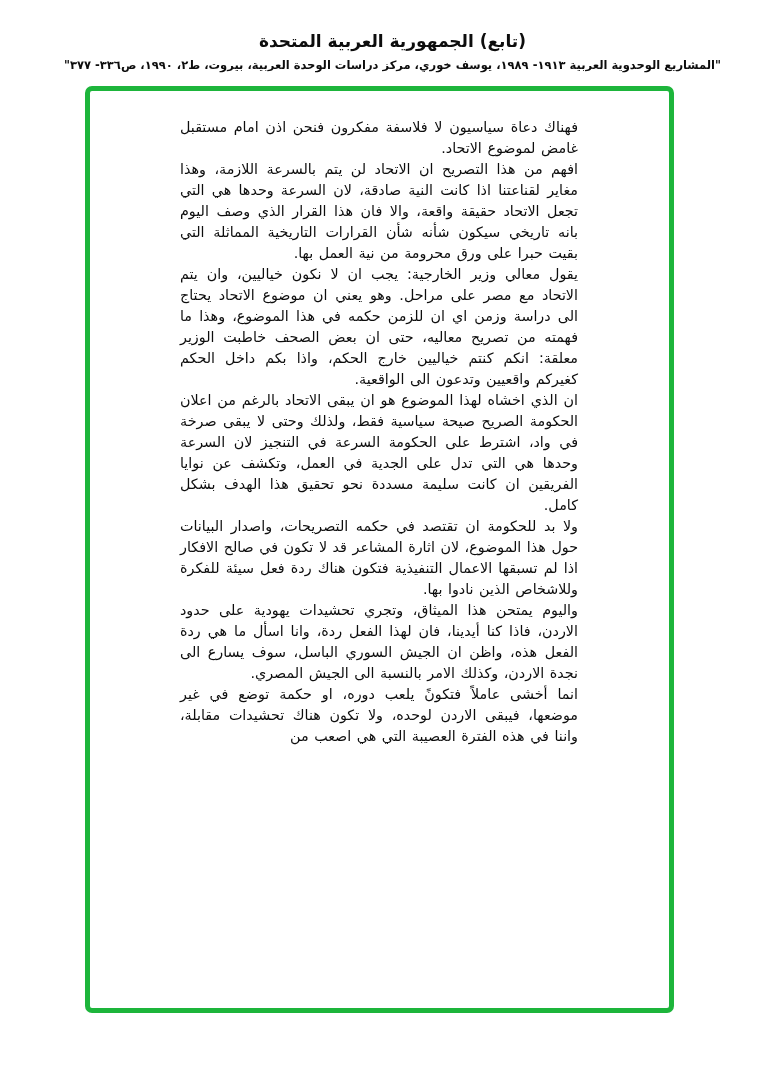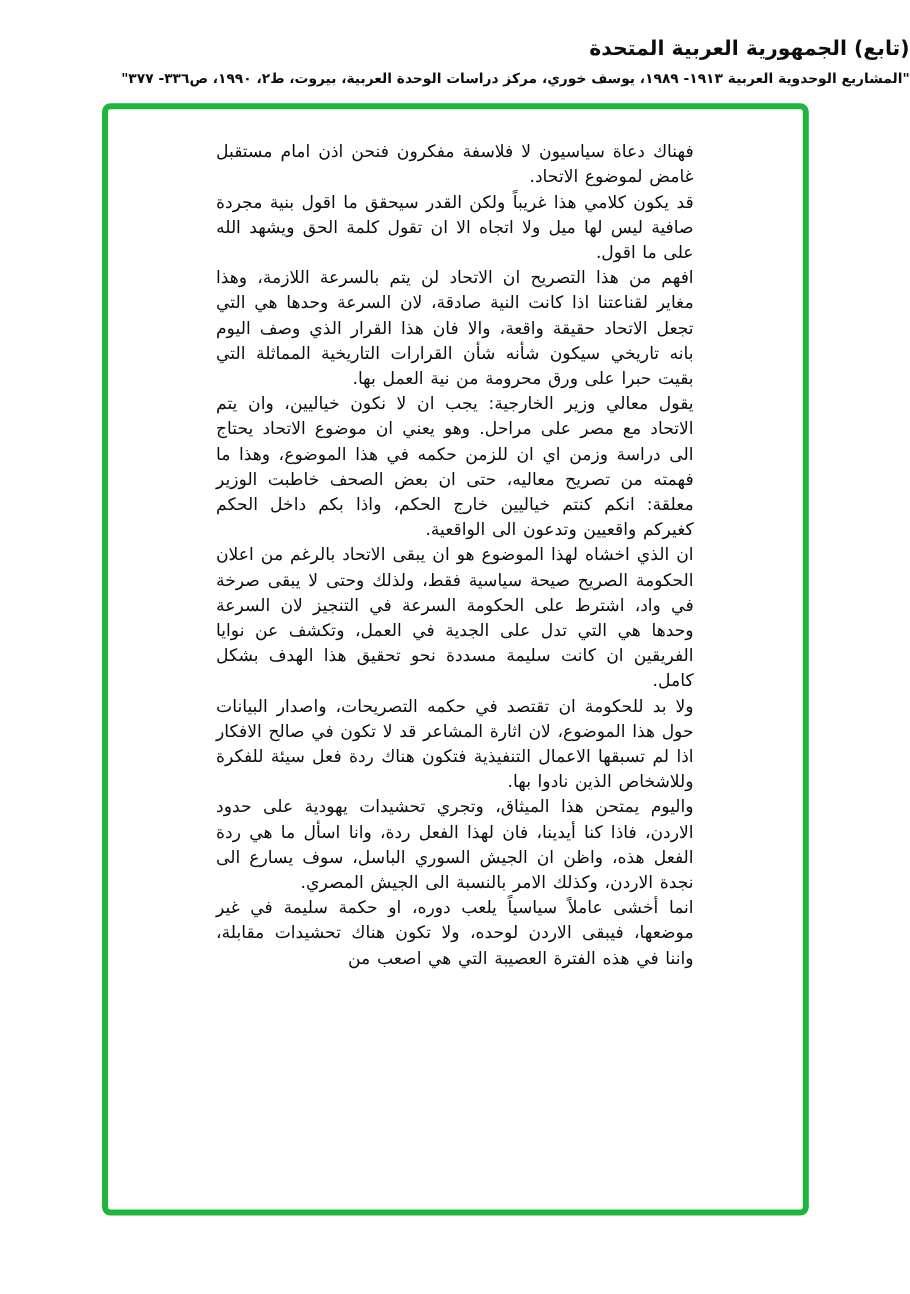--- a/index.html
+++ b/index.html
@@ -5,21 +5,21 @@
   html, body { margin:0; padding:0; background:#ffffff; }
   .page {
     position:relative;
     width:758px; height:1078px;
     margin:0 auto;
     background:#ffffff;
     font-family:"DejaVu Sans", sans-serif;
     color:#0d0d0d;
     overflow:hidden;
   }
-  .header { direction:rtl; text-align:right;padding-left:27px; }
+  .header { direction:rtl; text-align:center;padding-left:27px; }
   .doc-title {
     margin:0; padding-top:31px;
     font-size:17px; font-weight:bold;
     letter-spacing:0px;
   }
   .citation {
     margin-top:7px;
     font-size:11.5px; font-weight:bold;
     white-space:nowrap;
   }
@@ -55,24 +55,23 @@
 <div class="page">
 
   <div class="header">
     <h1 class="doc-title">(تابع) الجمهورية العربية المتحدة</h1>
     <div class="citation">"المشاريع الوحدوية العربية ١٩١٣- ١٩٨٩، يوسف خوري، مركز دراسات الوحدة العربية، بيروت، ط٢، ١٩٩٠، ص٣٣٦- ٣٧٧"</div>
   </div>
 
   <div class="text-frame" style="border-color: rgb(29, 181, 59);">
     <div class="text-column">
       <p>فهناك دعاة سياسيون لا فلاسفة مفكرون فنحن اذن امام مستقبل غامض لموضوع الاتحاد.</p>
-      <p>قد يكون كلامي هذا غريباً ولكن القدر سيحقق ما اقول بنية مجردة صافية ليس لها ميل ولا اتجاه الا ان تقول كلمة الحق ويشهد الله على ما اقول.</p>
       <p>افهم من هذا التصريح ان الاتحاد لن يتم بالسرعة اللازمة، وهذا مغاير لقناعتنا اذا كانت النية صادقة، لان السرعة وحدها هي التي تجعل الاتحاد حقيقة واقعة، والا فان هذا القرار الذي وصف اليوم بانه تاريخي سيكون شأنه شأن القرارات التاريخية المماثلة التي بقيت حبرا على ورق محرومة من نية العمل بها.</p>
       <p>يقول معالي وزير الخارجية: يجب ان لا نكون خياليين، وان يتم الاتحاد مع مصر على مراحل. وهو يعني ان موضوع الاتحاد يحتاج الى دراسة وزمن اي ان للزمن حكمه في هذا الموضوع، وهذا ما فهمته من تصريح معاليه، حتى ان بعض الصحف خاطبت الوزير معلقة: انكم كنتم خياليين خارج الحكم، واذا بكم داخل الحكم كغيركم واقعيين وتدعون الى الواقعية.</p>
       <p>ان الذي اخشاه لهذا الموضوع هو ان يبقى الاتحاد بالرغم من اعلان الحكومة الصريح صيحة سياسية فقط، ولذلك وحتى لا يبقى صرخة في واد، اشترط على الحكومة السرعة في التنجيز لان السرعة وحدها هي التي تدل على الجدية في العمل، وتكشف عن نوايا الفريقين ان كانت سليمة مسددة نحو تحقيق هذا الهدف بشكل كامل.</p>
       <p>ولا بد للحكومة ان تقتصد في حكمه التصريحات، واصدار البيانات حول هذا الموضوع، لان اثارة المشاعر قد لا تكون في صالح الافكار اذا لم تسبقها الاعمال التنفيذية فتكون هناك ردة فعل سيئة للفكرة وللاشخاص الذين نادوا بها.</p>
       <p>واليوم يمتحن هذا الميثاق، وتجري تحشيدات يهودية على حدود الاردن، فاذا كنا أيدينا، فان لهذا الفعل ردة، وانا اسأل ما هي ردة الفعل هذه، واظن ان الجيش السوري الباسل، سوف يسارع الى نجدة الاردن، وكذلك الامر بالنسبة الى الجيش المصري.</p>
-      <p>انما أخشى عاملاً سياسياً يلعب دوره، او حكمة سليمة في غير موضعها، فيبقى الاردن لوحده، ولا تكون هناك تحشيدات مقابلة، واننا في هذه الفترة العصيبة التي هي اصعب من</p>
+      <p>انما أخشى عاملاً فتكونً يلعب دوره، او حكمة توضع في غير موضعها، فيبقى الاردن لوحده، ولا تكون هناك تحشيدات مقابلة، واننا في هذه الفترة العصيبة التي هي اصعب من</p>
     </div>
   </div>
 
 
 </div>
 
 </body></html>

